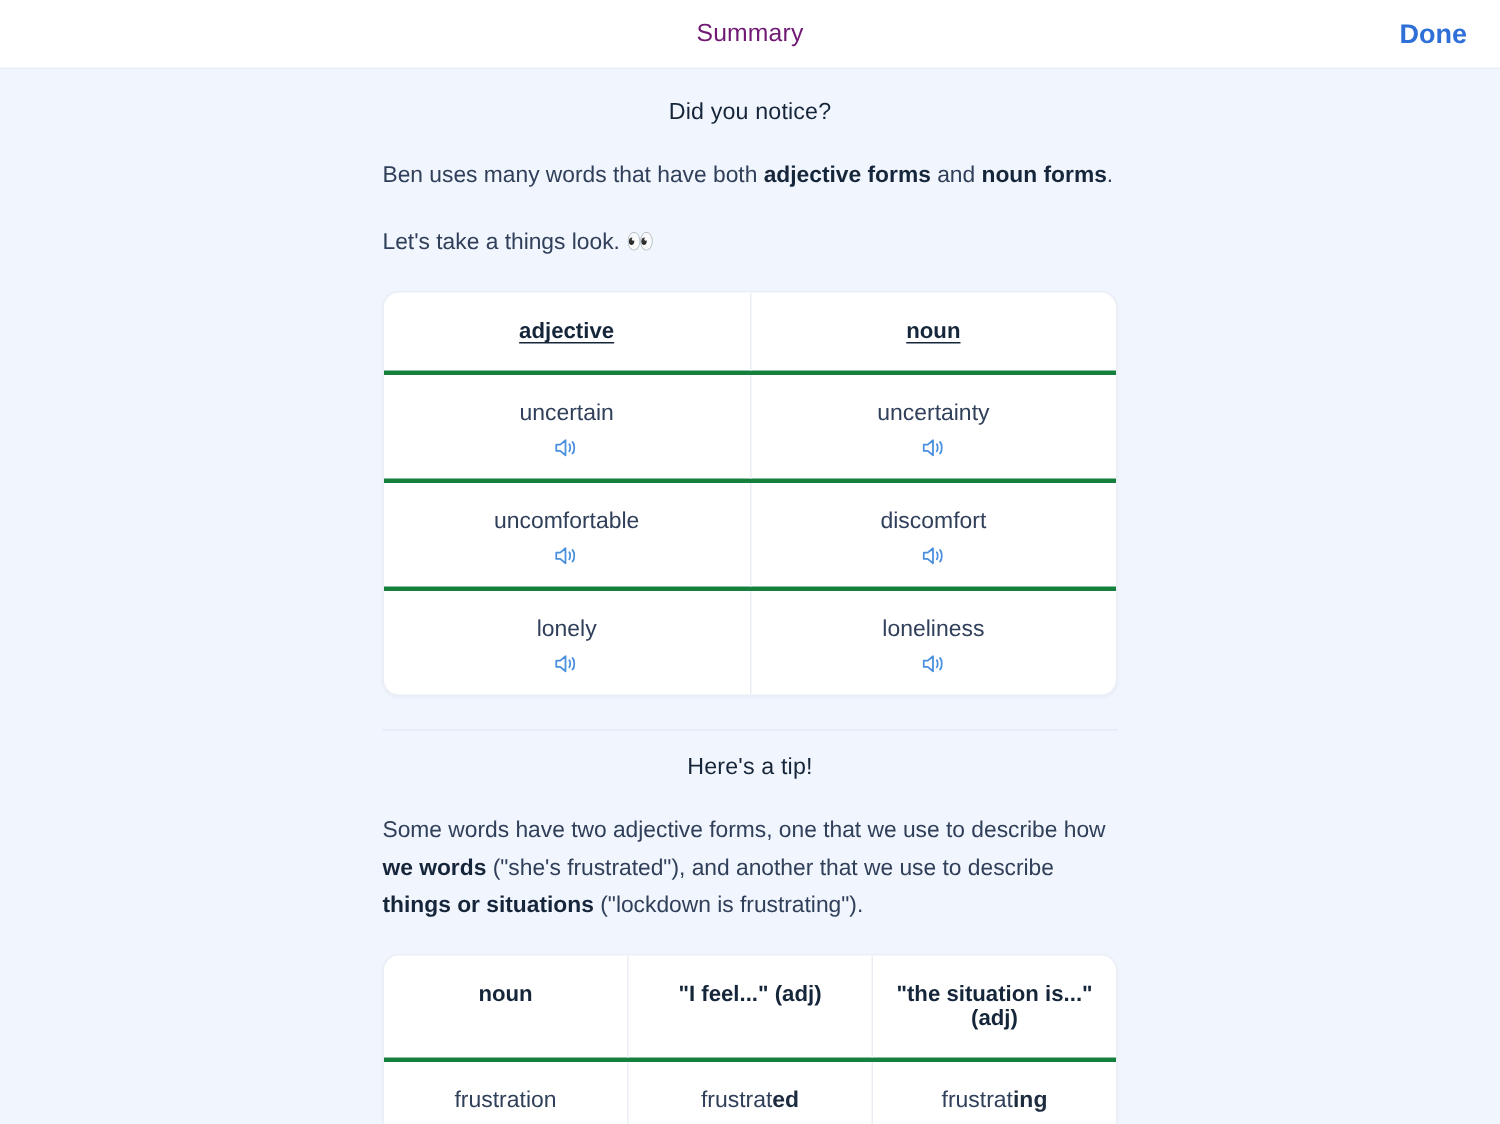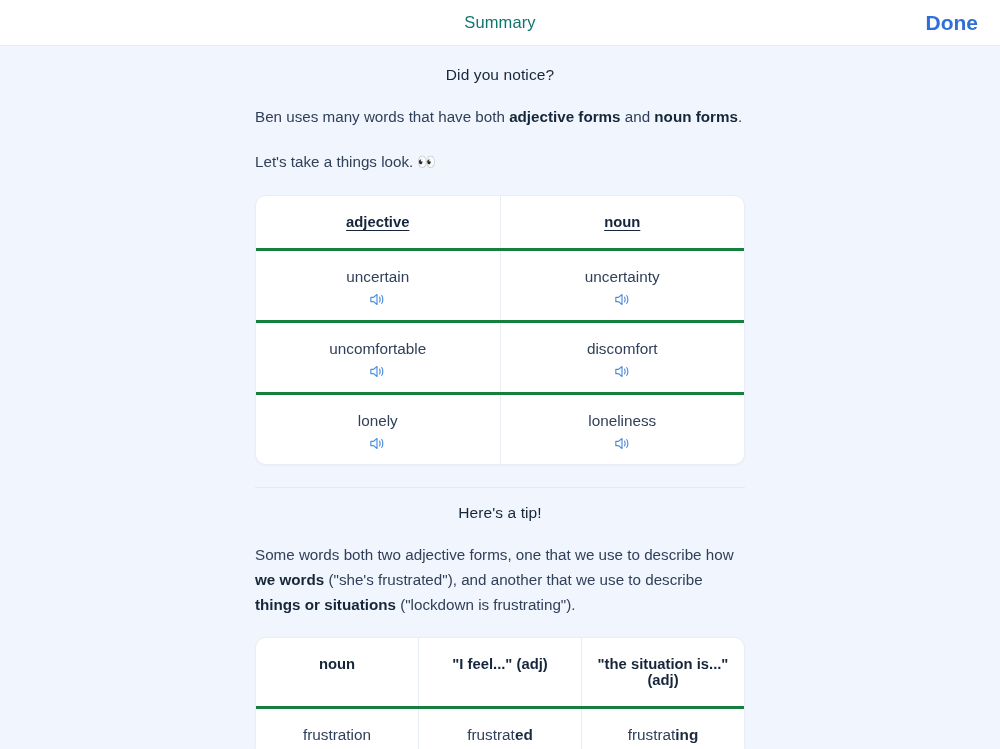--- a/index.html
+++ b/index.html
@@ -24,29 +24,29 @@
     background: #ffffff;
     border-bottom: 1px solid #e8eef8;
     display: flex;
     align-items: center;
     justify-content: center;
     flex: 0 0 auto;
   }
   .topbar-title {
     font-size: 16.5px;
     font-weight: 400;
-    color: #0f766e;
+    color: #701a75;
     letter-spacing: .1px;
   }
   .topbar-done {
     position: absolute;
     right: 22px;
     top: 50%;
     transform: translateY(-50%);
-    font-size: 21px;
+    font-size: 18px;
     font-weight: 600;
     color: #2f6fd8;
     cursor: pointer;
     user-select: none;
   }
 
   
   .content {
     height: 703px;
     overflow: hidden;
@@ -233,21 +233,21 @@
         </div>
       </div>
     </div>
 
     <div class="divider"></div>
 
     <div class="tip-block">
       <div class="section-title">Here's a tip!</div>
 
       <div class="para">
-        <span>Some words both two adjective forms, one that we use to describe how </span><b>we words</b><span> ("she's frustrated"), and another that we use to describe </span><b>things or situations</b><span> ("lockdown is frustrating").</span>
+        <span>Some words have two adjective forms, one that we use to describe how </span><b>we words</b><span> ("she's frustrated"), and another that we use to describe </span><b>things or situations</b><span> ("lockdown is frustrating").</span>
       </div>
 
       <div class="table-card">
         <div class="trow thead">
           <div class="tcell">
             <span>noun</span>
           </div>
           <div class="tcell">
             <span>"I feel..." (adj)</span>
           </div>

